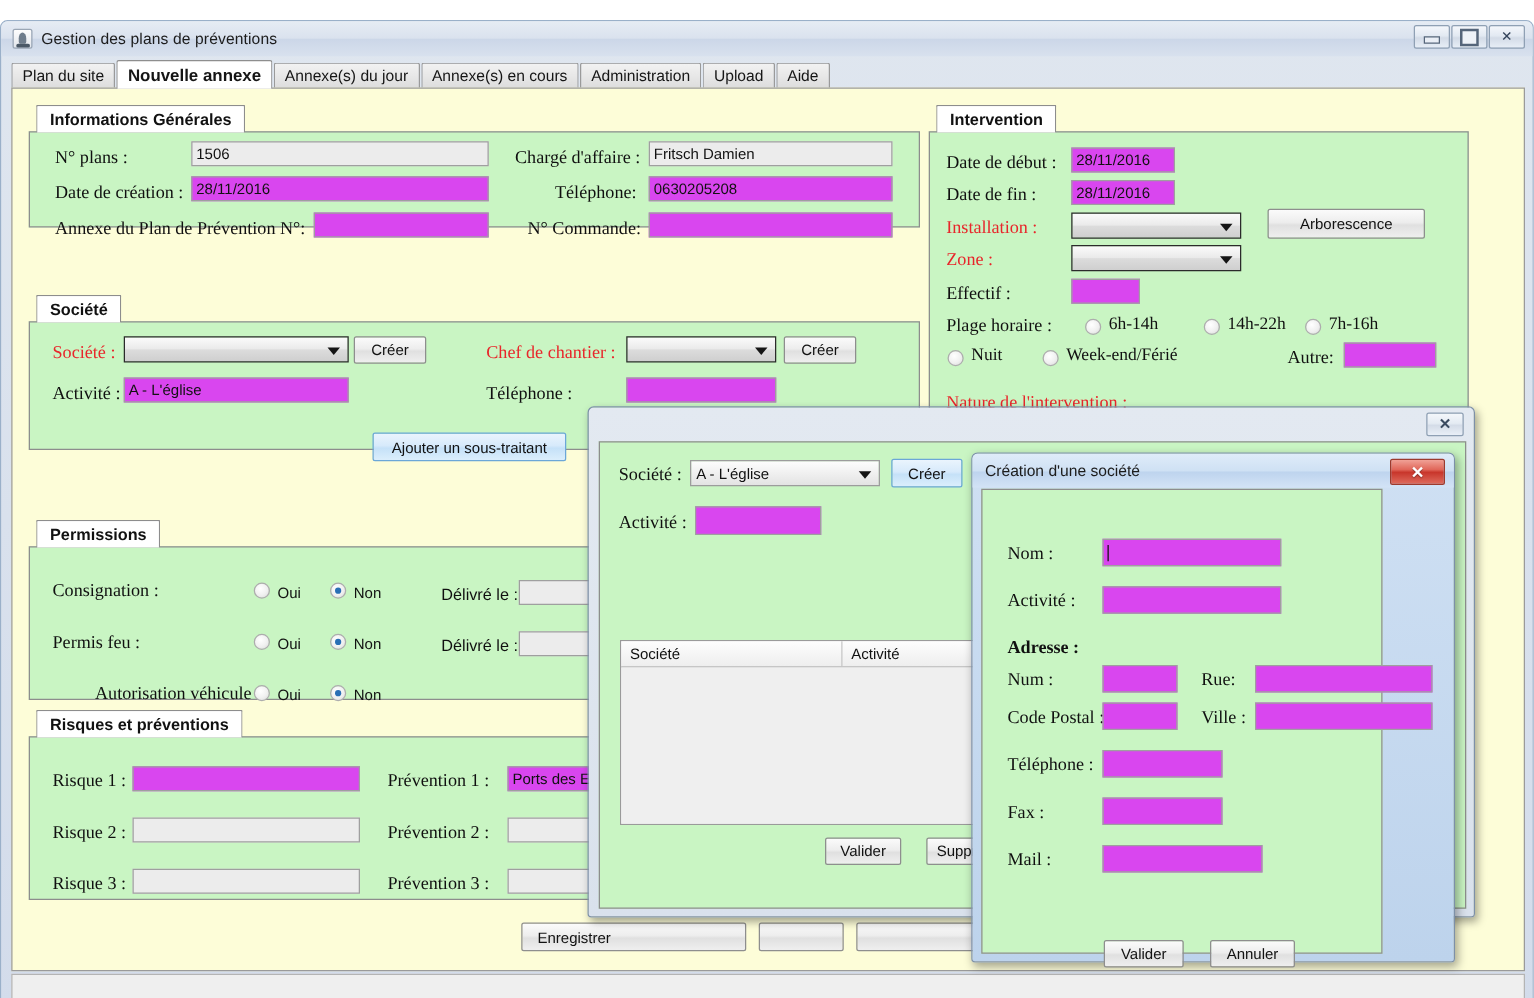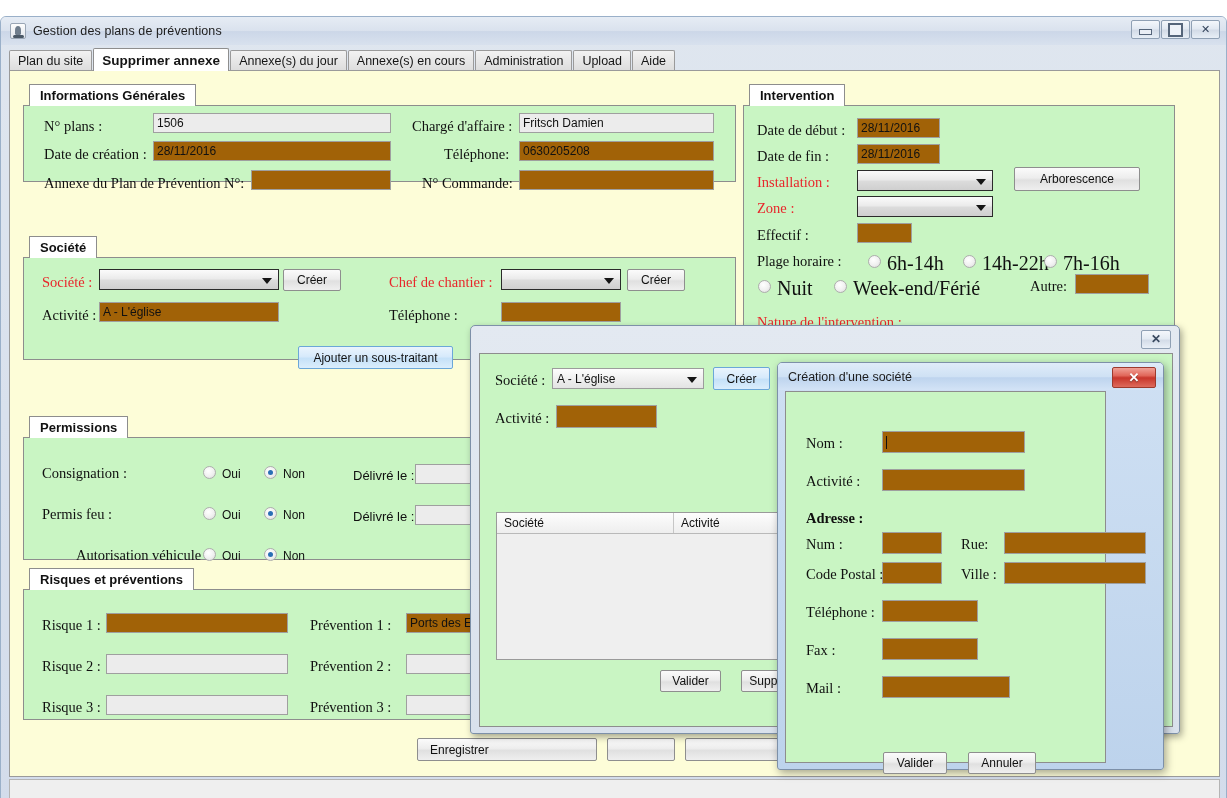--- a/index.html
+++ b/index.html
@@ -135,21 +135,21 @@
     font-size: 14.5px; color: #101010;
     white-space: nowrap;
     line-height: 18px;
   }
   .lbl.req { color: #e8262b; }
   .lbl.bold { font-weight: bold; }
   .lbl.sans { font-family: "Liberation Sans", sans-serif; font-size: 13px; }
 
   .fld {
     position: absolute;
-    background: #a16207;
+    background: #d946ef;
     border: 1px solid #9f9f9f;
     font-family: "Liberation Sans", sans-serif;
     font-size: 12px; color: #111;
     padding: 0 3px;
     display: flex; align-items: center;
     overflow: hidden; white-space: nowrap;
     height: 20px;
   }
   .fld.ro { background: #ececec; }
   .fld.caret::after {
@@ -201,21 +201,21 @@
   .radio.on::after {
     content:""; position: absolute; left: 3px; top: 3px;
     width: 5px; height: 5px; border-radius: 50%;
     background: #2a6fb5;
   }
   .rlabel {
     position: absolute;
     font-family: "Liberation Sans", sans-serif;
     font-size: 12px; color: #111;
   }
-  .rlabel.serif { font-family: "Liberation Serif", serif; font-size: 20px; }
+  .rlabel.serif { font-family: "Liberation Serif", serif; font-size: 14px; }
 
   
   #dlg-soustraitants {
     position: absolute;
     left: 470px; top: 325px;
     width: 710px; height: 409px;
     background: linear-gradient(to bottom,#e3e9f1,#d9e1ec);
     border: 1px solid #7d90a8;
     border-radius: 5px 5px 3px 3px;
     box-shadow: 2px 3px 7px rgba(0,0,0,.35);
@@ -312,21 +312,21 @@
           <span class="g"></span>
         </div>
       <div class="winbtn wb-close">
           <span class="g">✕</span>
         </div>
     </div>
   </div>
 
   <div id="tabbar">
     <div class="tab">Plan du site</div>
-    <div class="tab active">Supprimer annexe</div>
+    <div class="tab active">Nouvelle annexe</div>
     <div class="tab">Annexe(s) du jour</div>
     <div class="tab">Annexe(s) en cours</div>
     <div class="tab">Administration</div>
     <div class="tab">Upload</div>
     <div class="tab">Aide</div>
   </div>
 
   <div id="content">
 
     <div class="group" style="left:13px; top:13px; width:713px; height:98px;">

